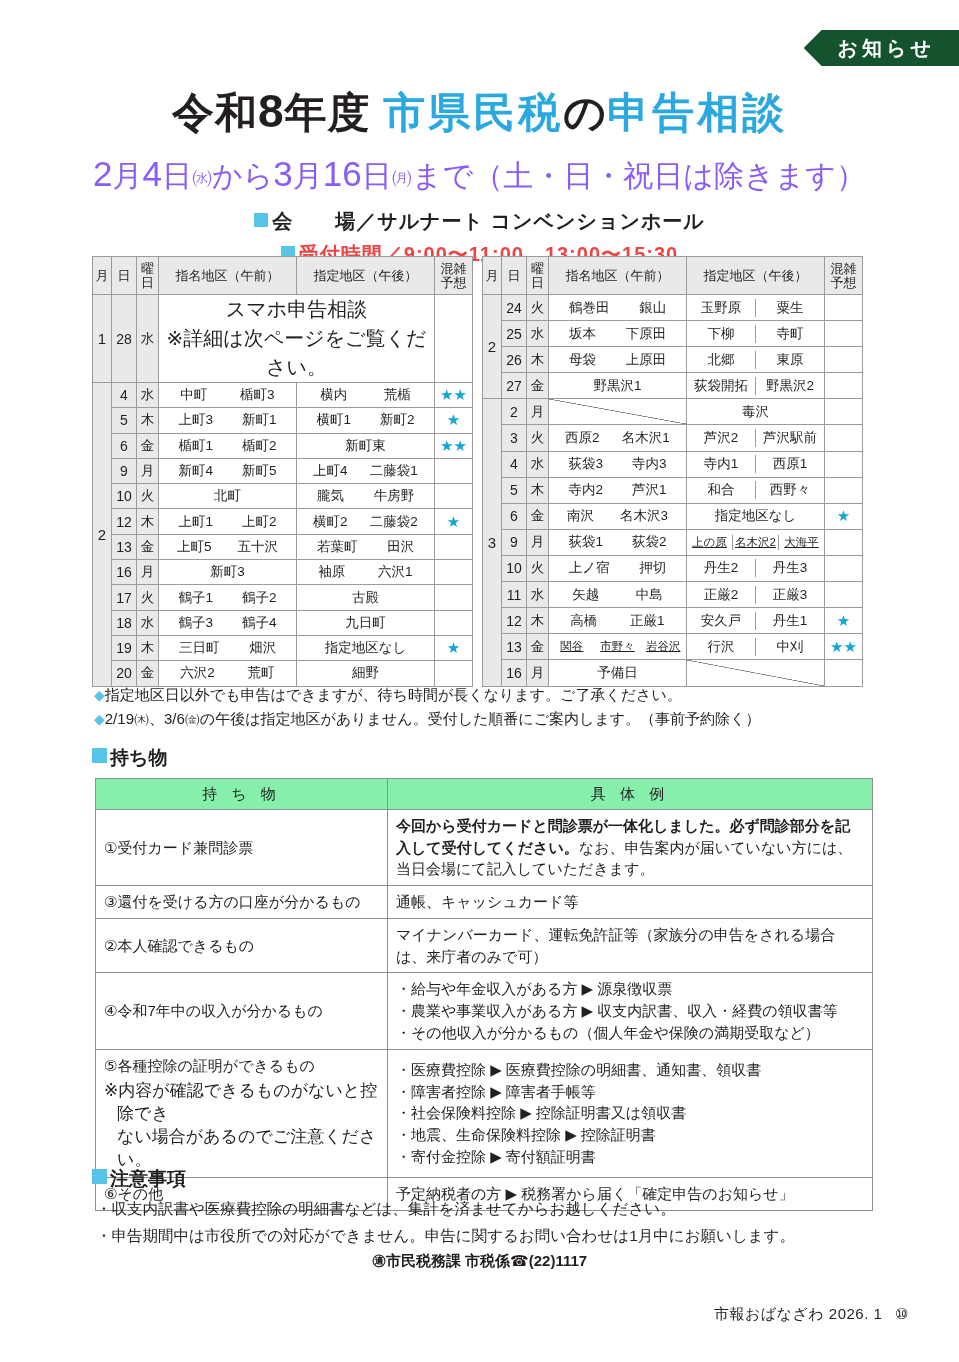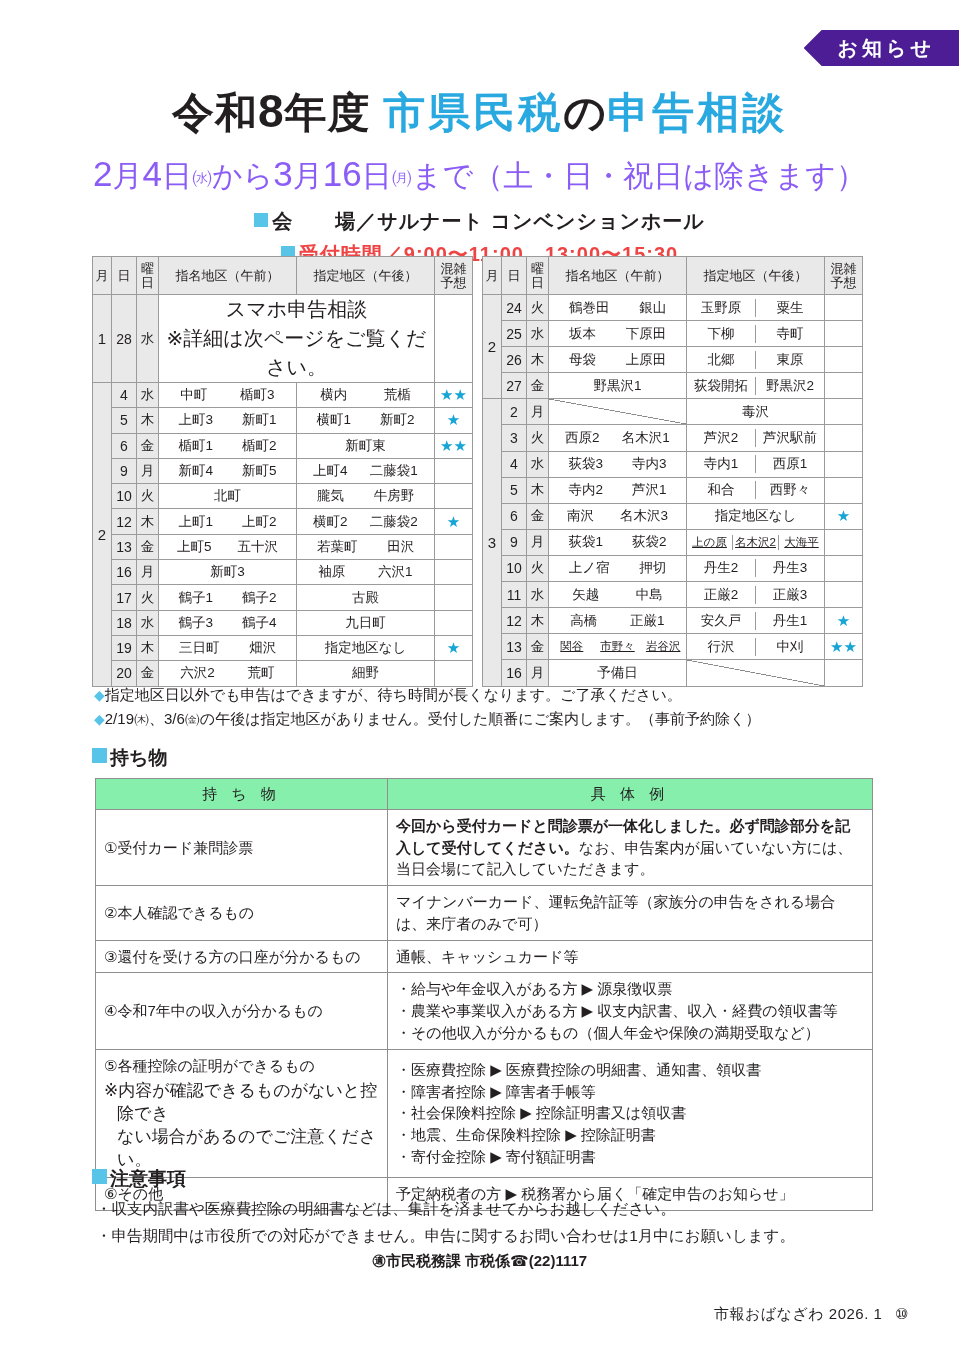--- a/index.html
+++ b/index.html
@@ -9,21 +9,21 @@
     background: #ffffff;
     font-family: "Liberation Sans", "DejaVu Sans", sans-serif;
     color: #231f20;
     position: relative;
     overflow: hidden;
   }
 
   
   .notice-banner{
     position:absolute; top:30px; right:0;
-    height:36px; background:#4c1d95;
+    height:36px; background:#14532d;
     display:flex; align-items:center;
     padding:0 24px 0 18px;
     color:#fff; font-weight:bold; font-size:20px; letter-spacing:4px;
     clip-path: polygon(18px 0, 100% 0, 100% 100%, 18px 100%, 0 50%);
     padding-left:34px;
   }
 
   
   .title-wrap{ position:absolute; top:88px; left:0; width:959px; text-align:center; }
   .title-main{
@@ -620,29 +620,29 @@
     </thead>
     <tbody id="items-body">
         <tr>
           <td class="col-item">
             <div class="it-name">①受付カード兼問診票</div>
           </td>
           <td><span class="bold-run">今回から受付カードと問診票が一体化しました。必ず問診部分を記入して受付してください。</span><span>なお、申告案内が届いていない方には、当日会場にて記入していただきます。</span></td>
         </tr>
         <tr>
           <td class="col-item">
+            <div class="it-name">③還付を受ける方の口座が分かるもの</div>
+          </td>
+          <td><span>通帳、キャッシュカード等</span></td>
+        </tr>
+        <tr>
+          <td class="col-item">
             <div class="it-name">②本人確認できるもの</div>
           </td>
           <td><span>マイナンバーカード、運転免許証等（家族分の申告をされる場合は、来庁者のみで可）</span></td>
-        </tr>
-        <tr>
-          <td class="col-item">
-            <div class="it-name">③還付を受ける方の口座が分かるもの</div>
-          </td>
-          <td><span>通帳、キャッシュカード等</span></td>
         </tr>
         <tr>
           <td class="col-item">
             <div class="it-name">④令和7年中の収入が分かるもの</div>
           </td>
           <td>
             <span class="ex-line">・給与や年金収入がある方 ▶ 源泉徴収票</span>
             <span class="ex-line">・農業や事業収入がある方 ▶ 収支内訳書、収入・経費の領収書等</span>
             <span class="ex-line">・その他収入が分かるもの（個人年金や保険の満期受取など）</span>
           </td>

